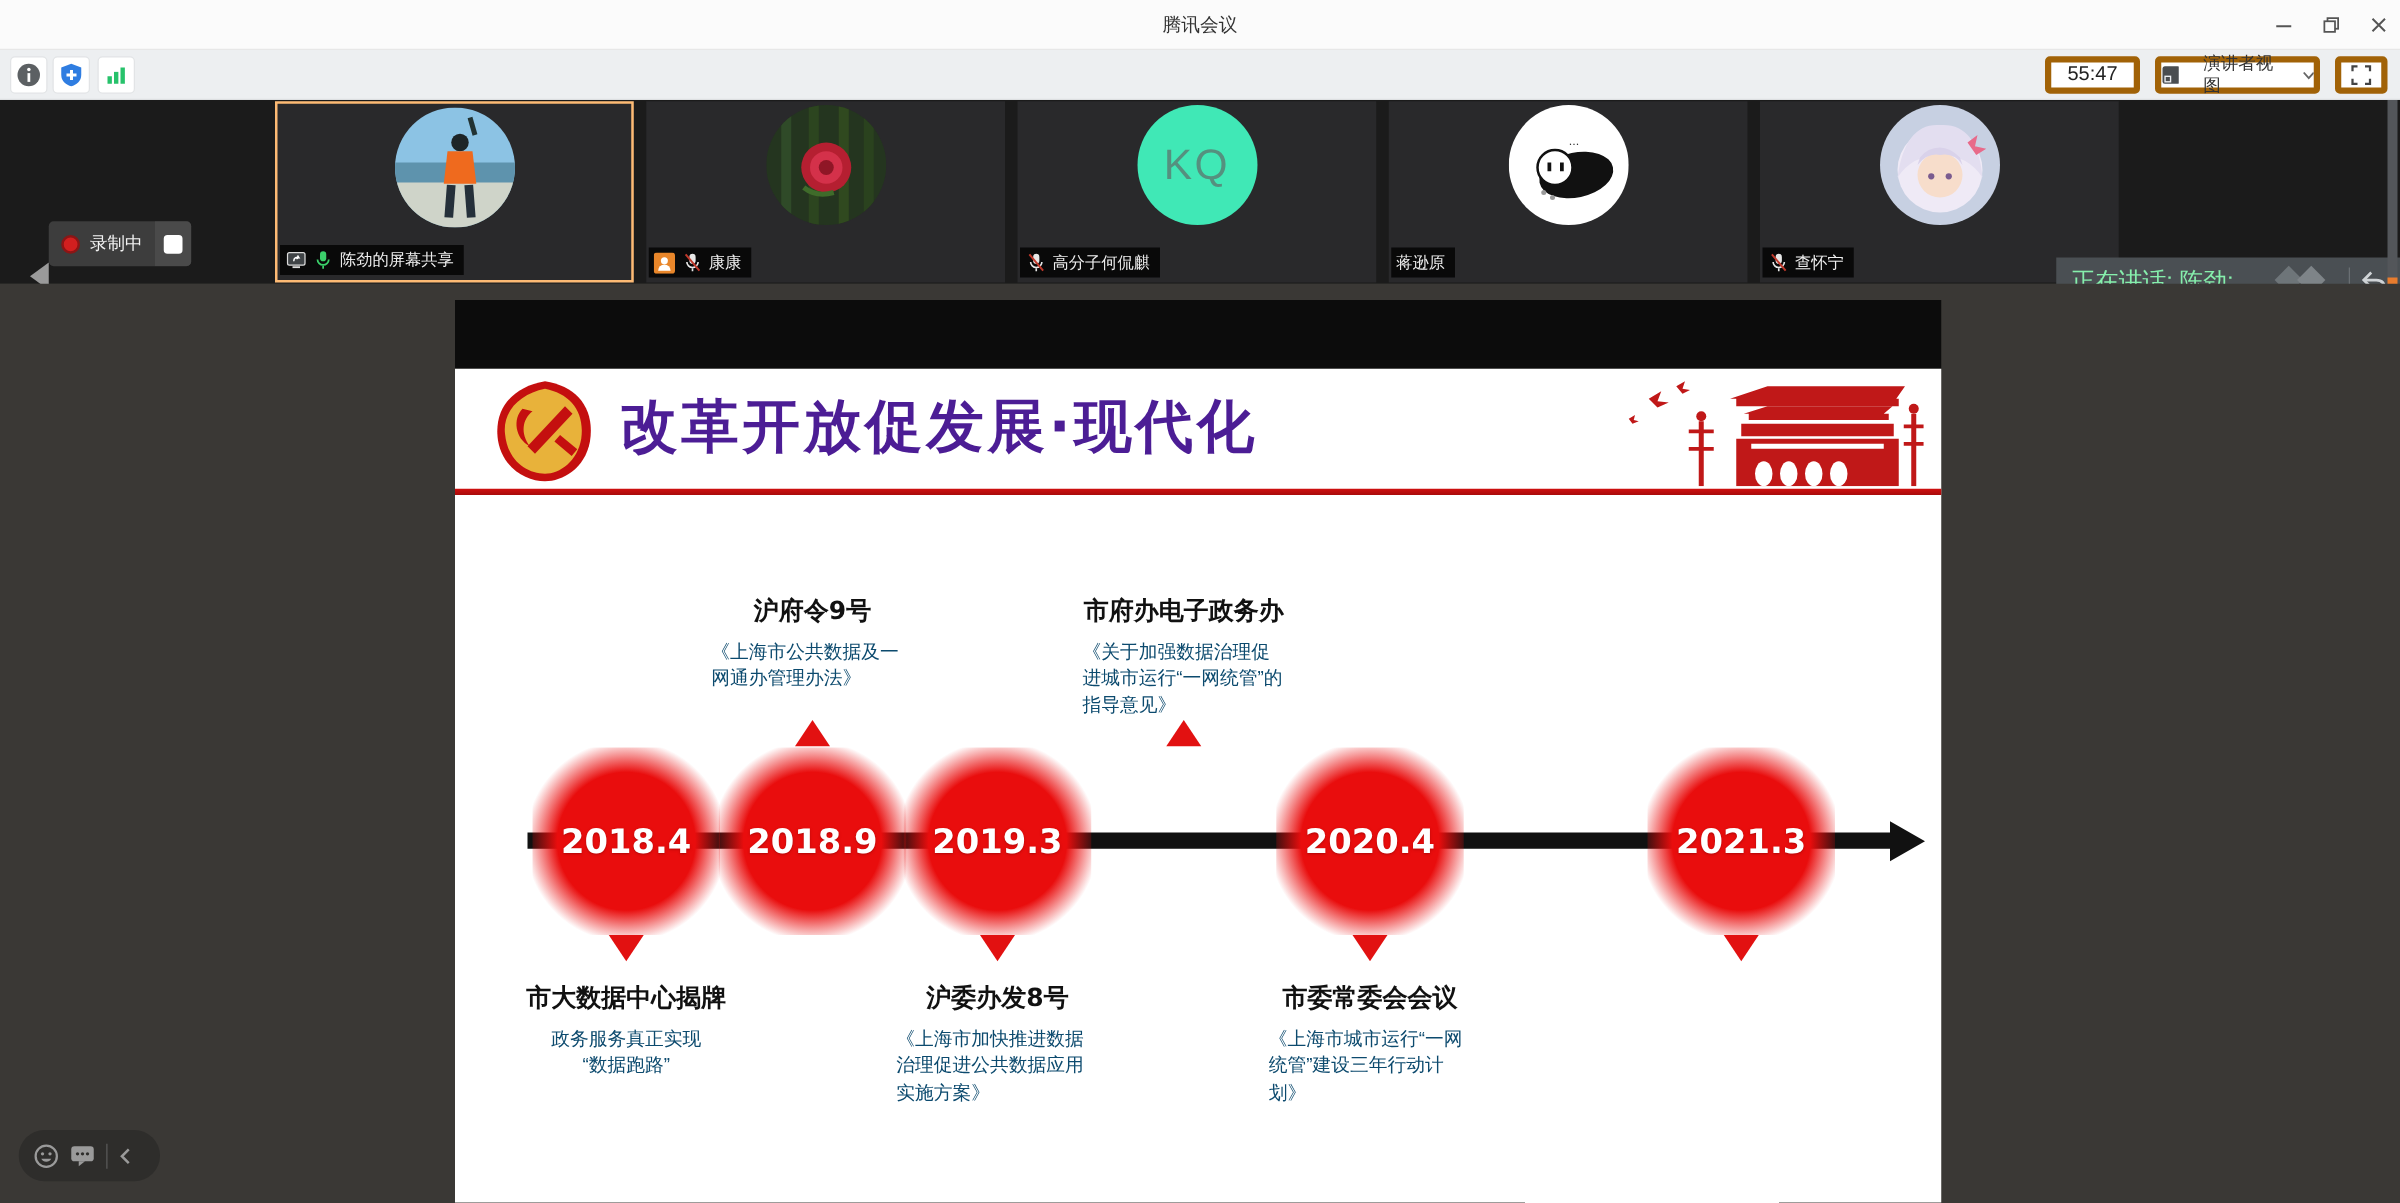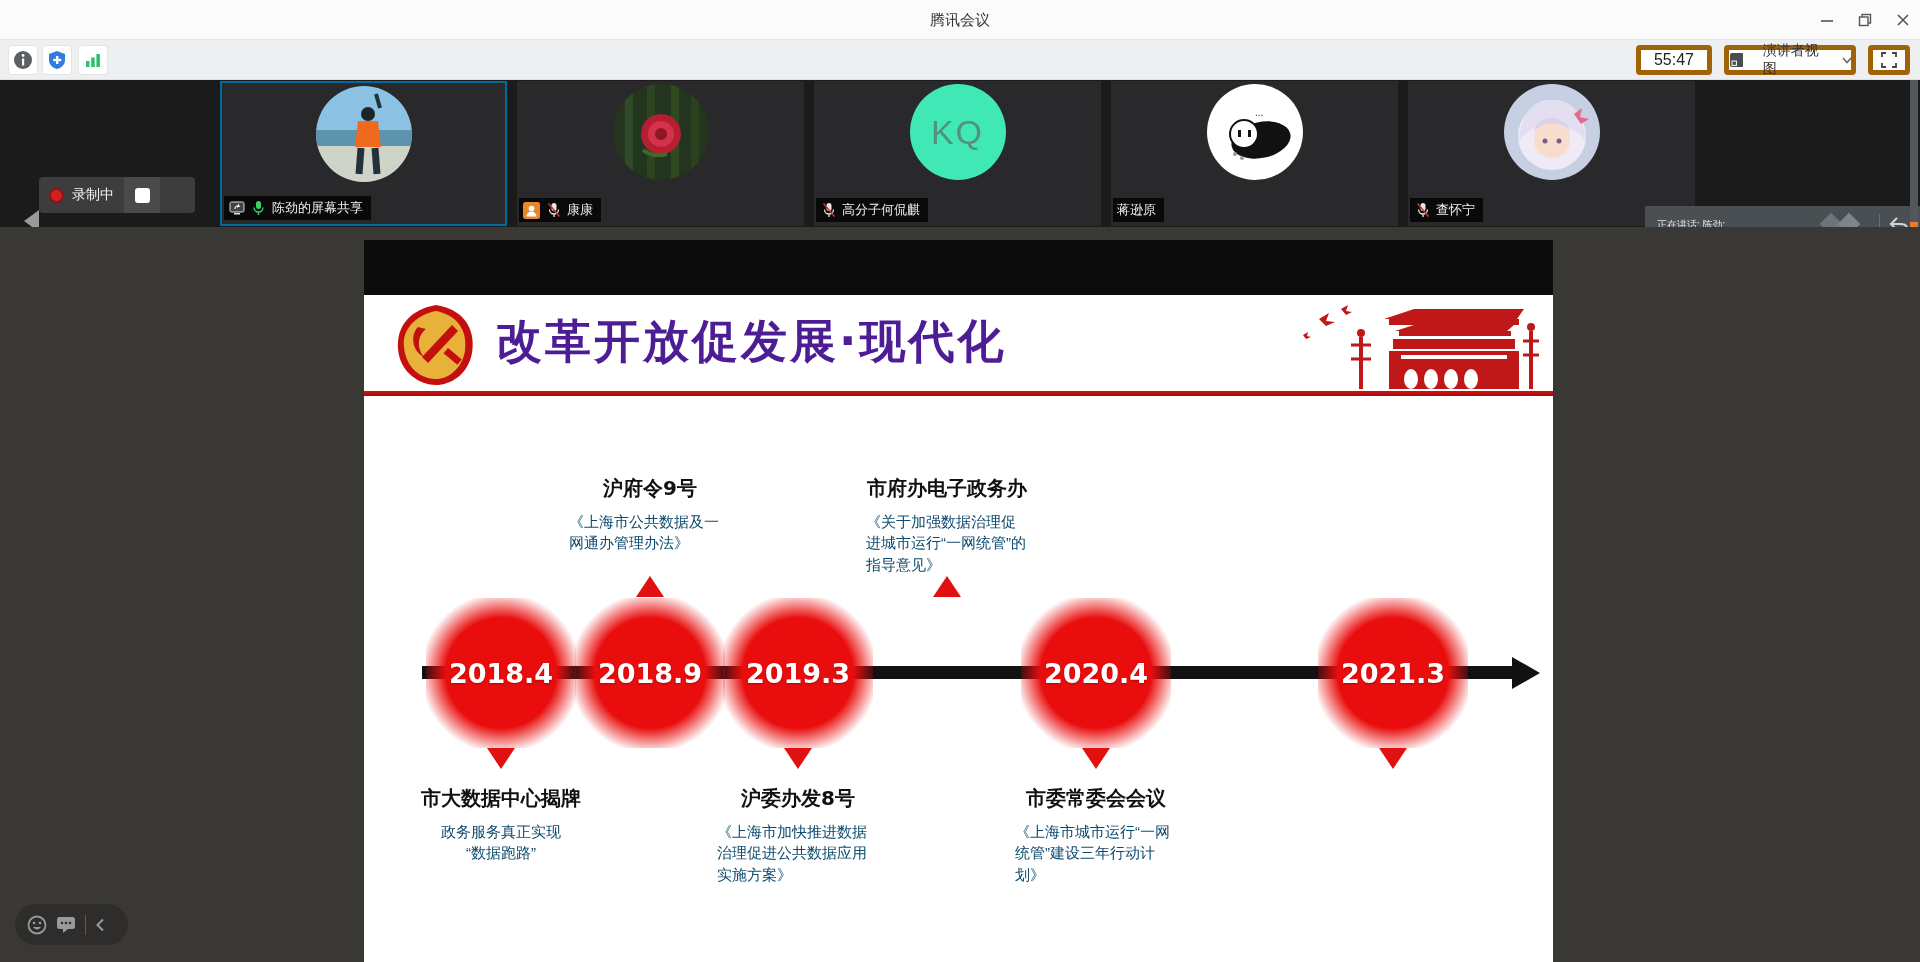--- a/index.html
+++ b/index.html
@@ -25,46 +25,46 @@
   #view-chip { left:1724px; width:132px; gap:20px; font-size:14px; color:#333; }
   #fullscreen-chip { left:1868px; width:42px; }
   .icon-chip { position:absolute; top:5px; width:30px; height:30px; background:#ffffff;
     border:1px solid #e2e4e6; border-radius:4px; display:flex; align-items:center;
     justify-content:center; }
 
   
   #filmstrip { position:absolute; left:0; top:80px; width:1920px; height:147px;
     background:#1b1b1b; }
   .tile { position:absolute; top:1px; width:287px; height:145px; background:#29292b; }
-  .tile.active { border:2px solid #0369a1; }
+  .tile.active { border:2px solid #fdba74; }
   .avatar { position:absolute; left:50%; top:51px; transform:translate(-50%,-50%);
     width:96px; height:96px; border-radius:50%; overflow:hidden; }
   .name-badge { position:absolute; left:2px; bottom:4px; height:24px;
     background:rgba(0,0,0,0.78); display:flex; align-items:center; gap:5px;
     padding:0 8px 0 4px; max-width:96%; }
   .name-badge .nm { color:#eee; font-size:13px; white-space:nowrap; }
   .badge-ic { width:17px; height:17px; display:flex; align-items:center; justify-content:center; }
 
-  #record-pill { position:absolute; left:39px; top:97px; height:36px; width:156px;
+  #record-pill { position:absolute; left:39px; top:97px; height:36px; width:114px;
     background:#3d3d3d; border-radius:4px; display:flex; align-items:center; overflow:hidden; }
   #record-pill .rec-left { display:flex; align-items:center; gap:8px; padding:0 10px; }
   #record-pill .rec-label { color:#f2f2f2; font-size:14px; white-space:nowrap; }
   #stop-seg { width:36px; height:36px; background:#4a4a4a; display:flex;
     align-items:center; justify-content:center; }
   #stop-btn { width:15px; height:15px; background:#fff; border-radius:3px; }
   #rec-dot { width:15px; height:15px; border-radius:50%; background:#d21f1f;
     border:2px solid #8c1515; }
 
   #strip-left-arrow { position:absolute; left:24px; top:130px; width:0; height:0;
     border-top:11px solid transparent; border-bottom:11px solid transparent;
     border-right:15px solid #9a9a9a; }
 
   #speaking-bar { position:absolute; left:1645px; top:126px; width:275px; height:37px;
     background:#4a4f53; display:flex; align-items:center; }
-  #speaking-label { color:#e5e5e5; font-size:10px; padding-left:12px; flex:0 0 auto; }
+  #speaking-label { color:#86efac; font-size:19px; padding-left:12px; flex:0 0 auto; }
   #speaking-logo { margin-left:auto; margin-right:8px; opacity:.55; }
   #speaking-divider { width:1px; height:22px; background:#6a6f73; margin-right:8px; }
   #reply-arrow { margin-right:10px; }
 
   #strip-collapse { position:absolute; left:1882px; top:209px; color:#fff; }
 
   #vscroll-track { position:absolute; left:1910px; top:80px; width:8px; height:144px;
     background:#53565a; }
   #vscroll-thumb { position:absolute; left:1910px; top:222px; width:8px; height:34px;
     background:#e87c2e; }

